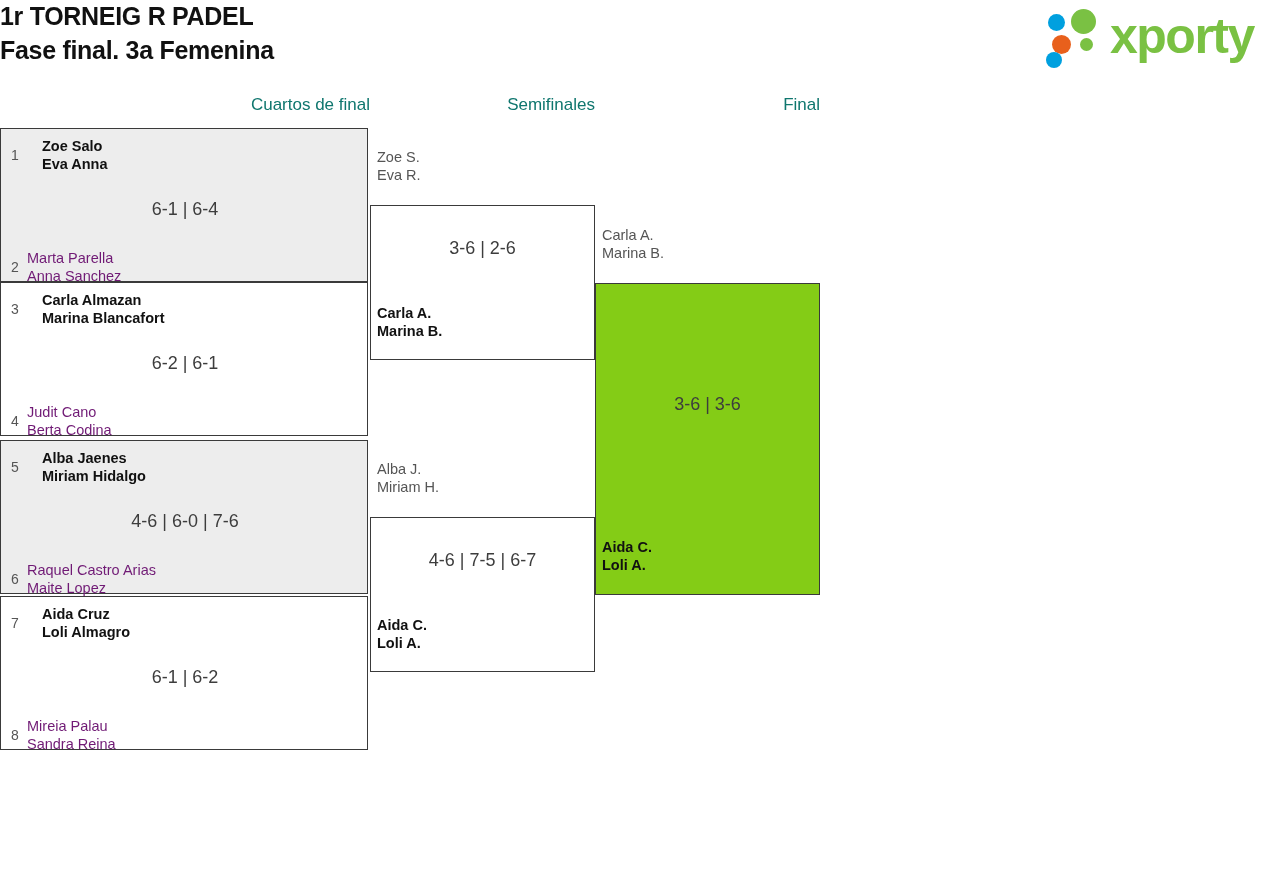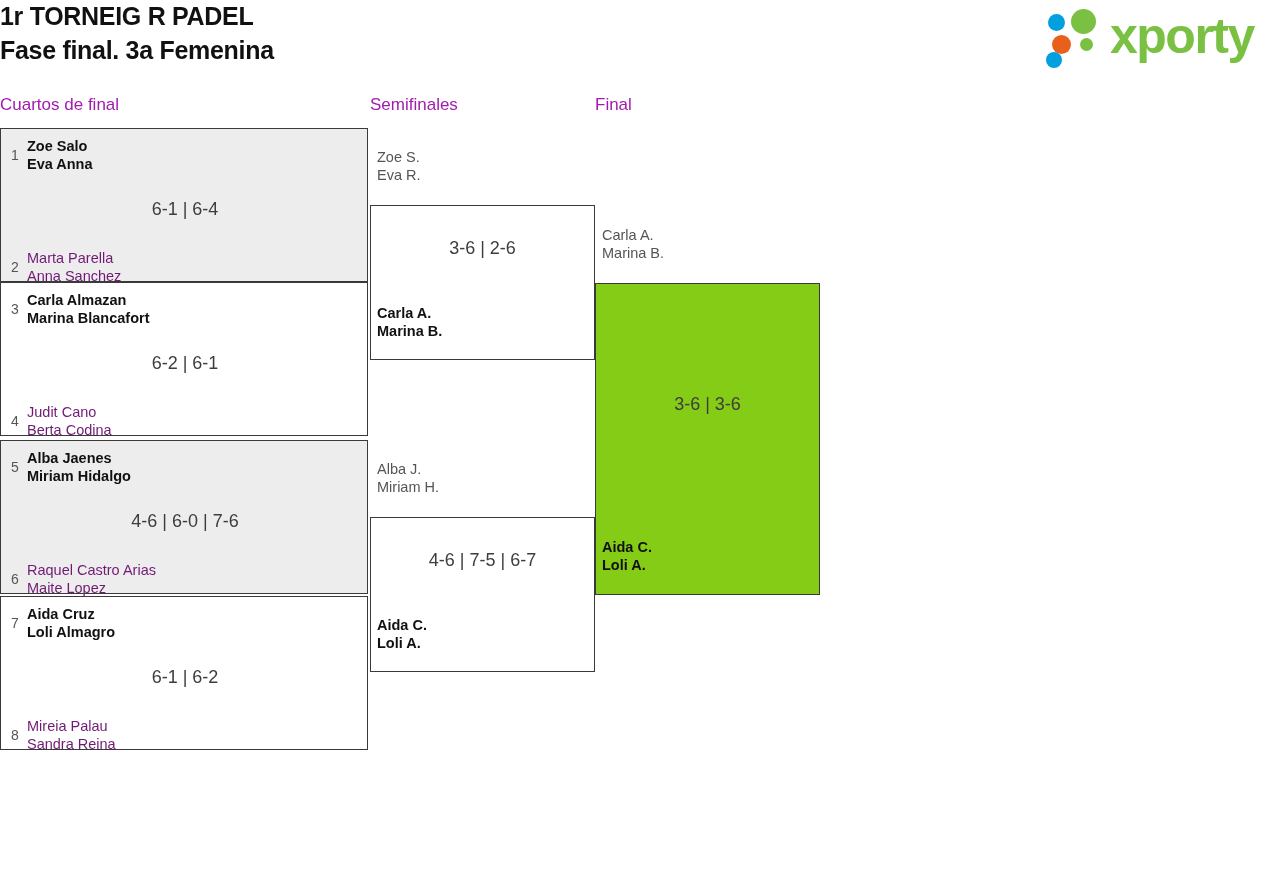--- a/index.html
+++ b/index.html
@@ -49,22 +49,22 @@
     line-height: 62px;
   }
   .dot { position: absolute; border-radius: 50%; }
 
   
   .round-header {
     position: absolute;
     top: 95px;
     font-size: 17px;
     font-weight: 500;
-    color: #a21caf;
-    text-align: left;
+    color: #0f766e;
+    text-align: right;
     white-space: nowrap;
   }
   #round-qf    { left: 0px;   width: 370px; }
   #round-sf    { left: 370px; width: 225px; }
   #round-final { left: 595px; width: 225px; }
 
   
   #bracket {
     position: absolute;
     left: 0; top: 0;
@@ -96,21 +96,21 @@
 
   .team {
     position: absolute;
     left: 26px;
     font-size: 14.5px;
     line-height: 18px;
     white-space: nowrap;
   }
   .team.top    { top: 8px; }
   .team.bottom { top: 120px; }
-  .team.winner { color: #111111; font-weight: bold; }
+  .team.winner { color: #111111; font-weight: bold; margin-left: 15px; }
   .team.loser  { color: #701a75; font-weight: normal; }
 
   .score {
     position: absolute;
     left: 0;
     width: 368px;
     text-align: center;
     font-size: 18px;
     color: #3d3d3d;
     white-space: nowrap;

